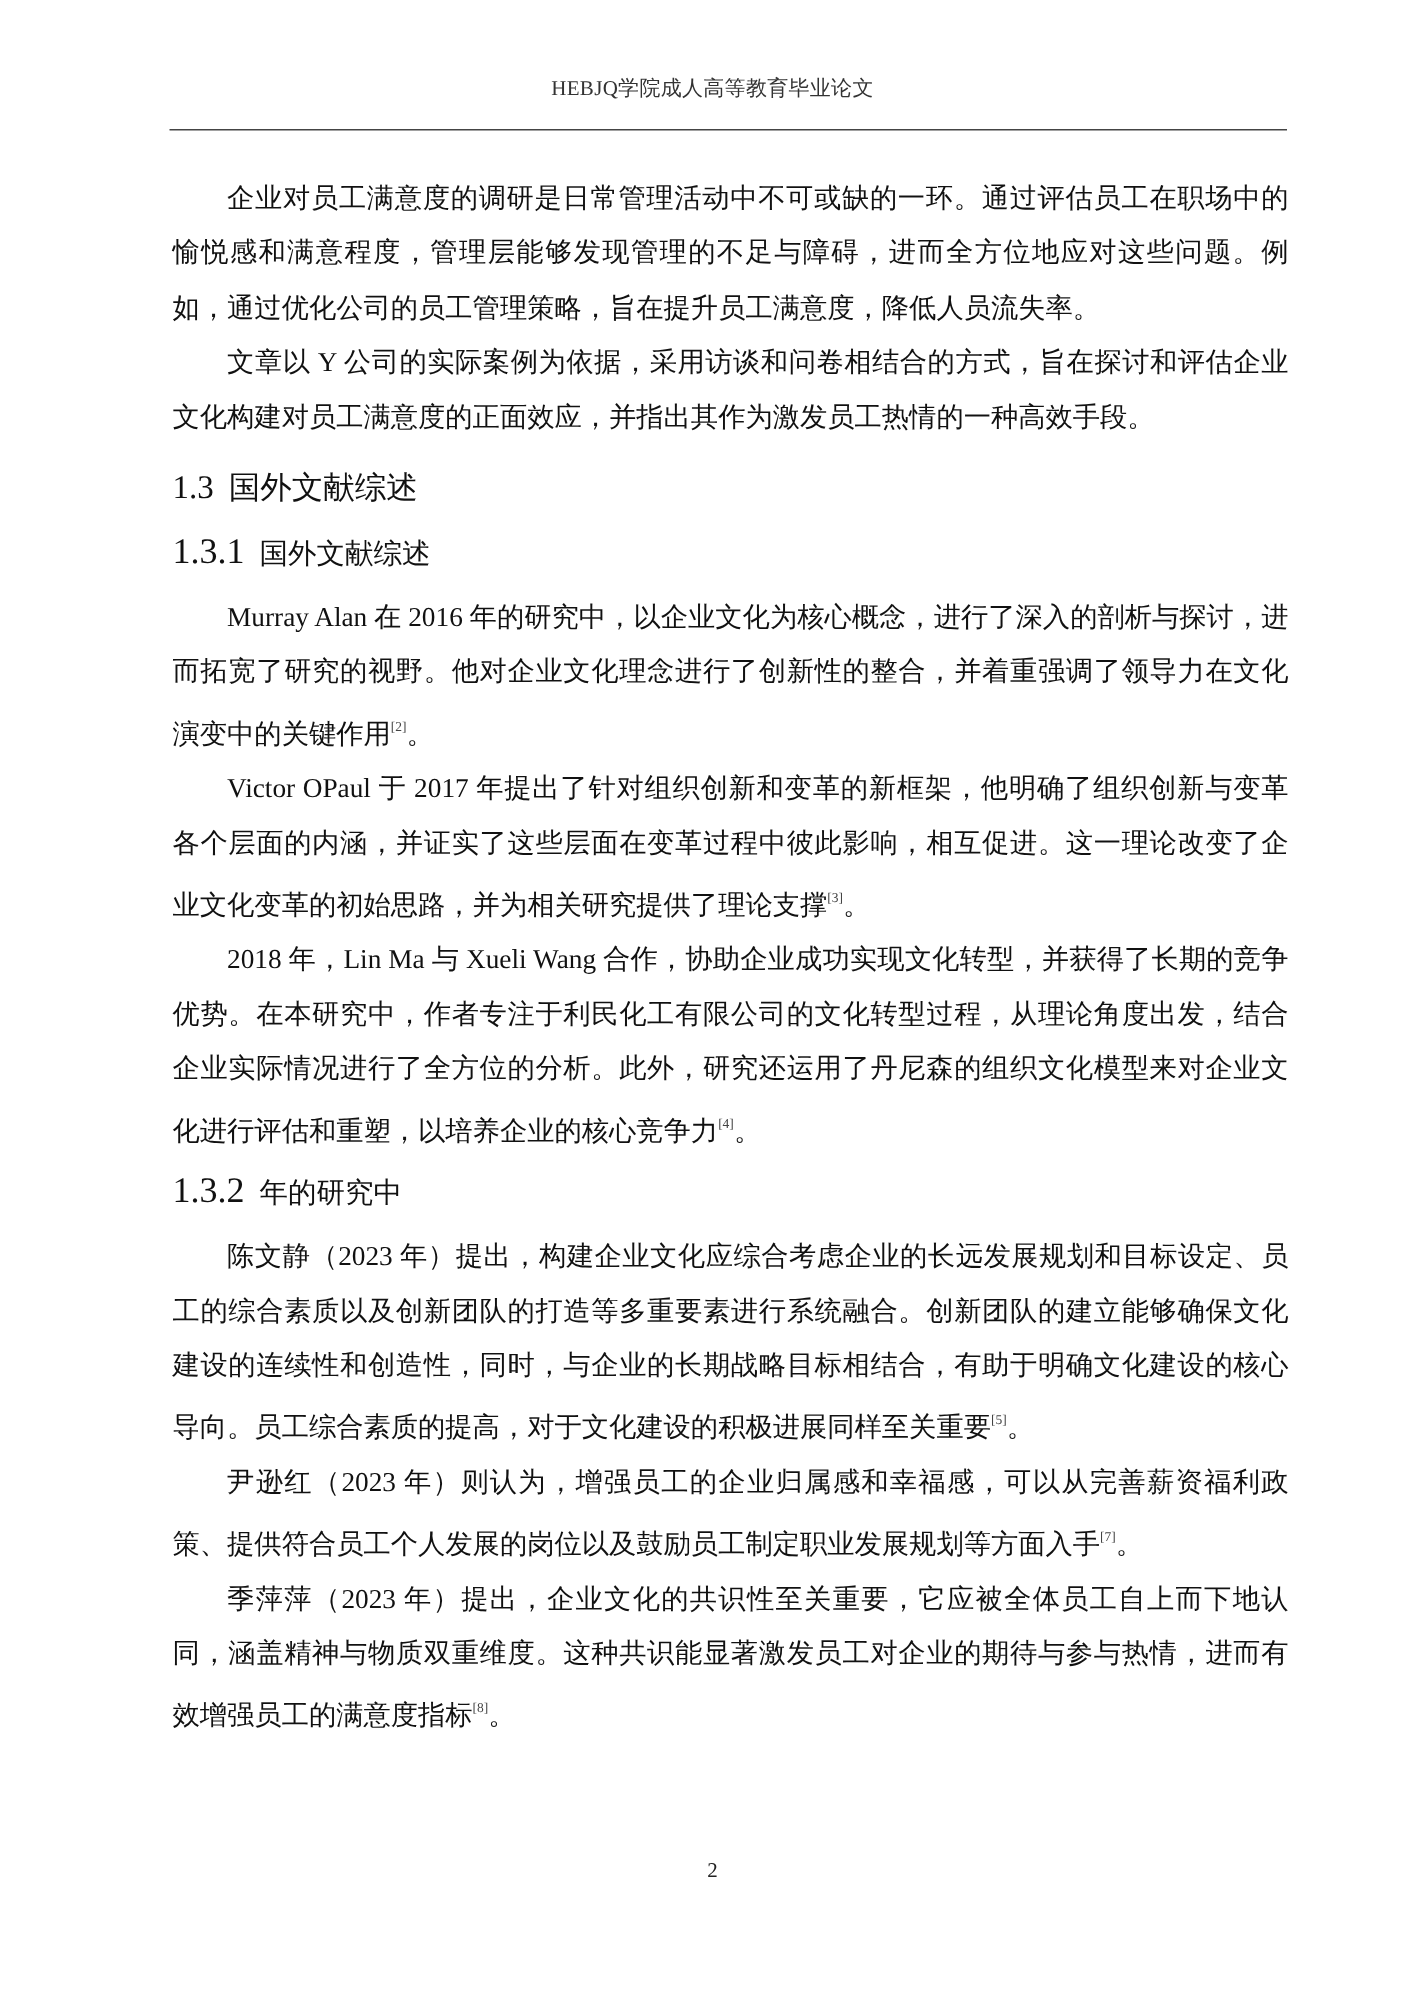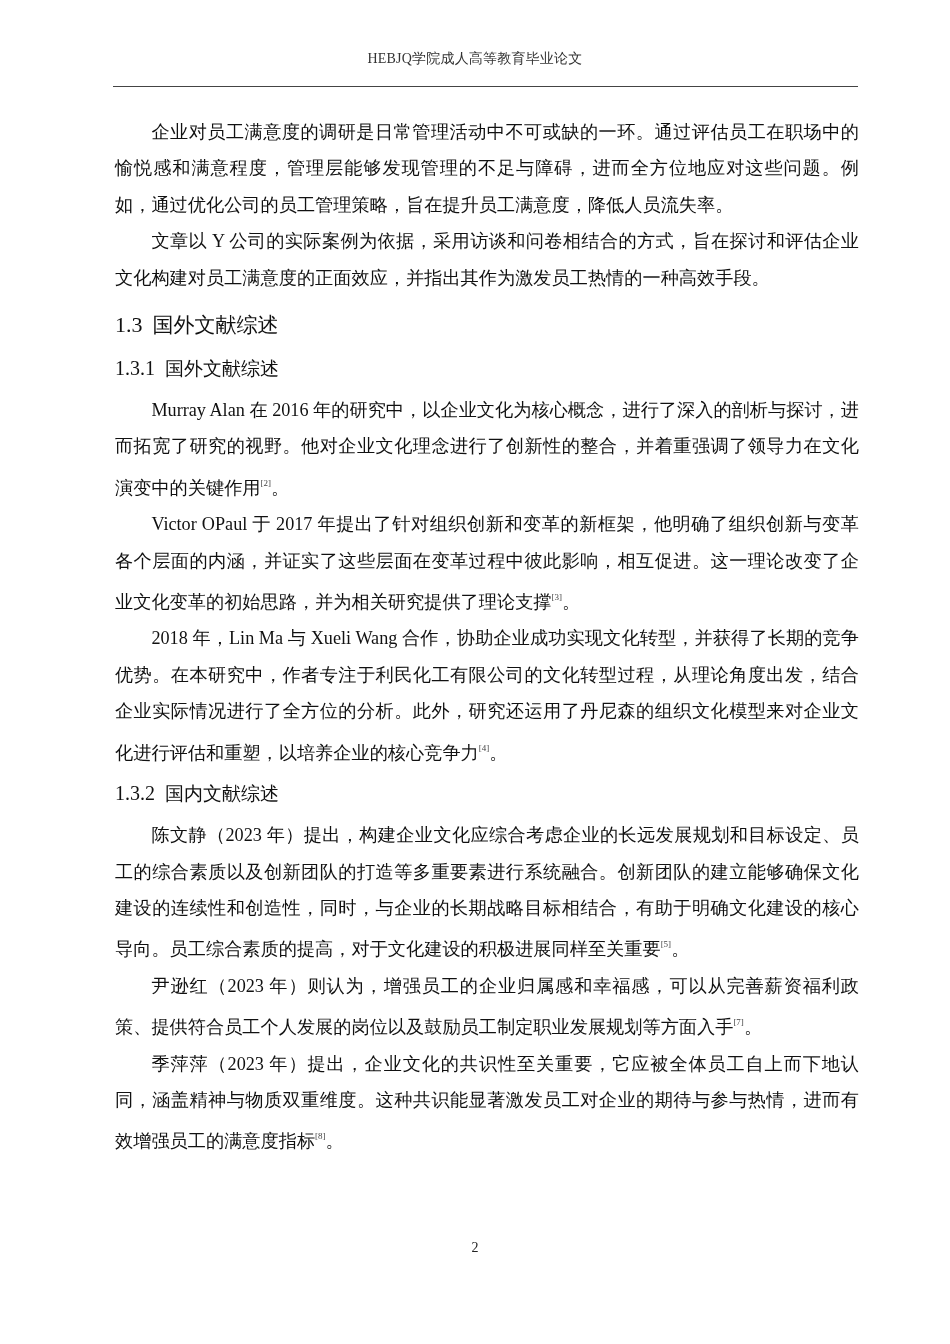--- a/index.html
+++ b/index.html
@@ -10,21 +10,21 @@
   .header-rule { position: absolute; top: 86px; left: 113px; width: 745px; height: 0;
                  border-top: 1.5px solid #444; }
   .content { position: absolute; top: 114px; left: 115px; width: 744px; }
   .p { font-size: 18.2px; line-height: 36.4px; text-indent: 2em; text-align: justify;
        text-justify: inter-character; margin: 0; }
   .h2 { font-family: "DejaVu Sans", "Liberation Sans", sans-serif; font-size: 21px;
         line-height: 30px; margin: 14px 0 14px 0; font-weight: normal; }
   .h2 .num { font-family: "Liberation Serif", serif; font-size: 22px; margin-right: 10px; margin-top: 30px; }
   .h3 { font-family: "DejaVu Sans", "Liberation Sans", sans-serif; font-size: 19px;
         line-height: 28px; margin: 8px 0 10px 0; font-weight: normal; }
-  .h3 .num { font-family: "Liberation Serif", serif; font-size: 20px; margin-right: 10px; }
+  .h3 .num { font-family: "Liberation Serif", serif; font-size: 24px; margin-right: 10px; }
   sup.ref { font-size: 9px; vertical-align: 8px; color: #444; }
   .page-number { position: absolute; top: 1240px; left: 0; width: 950px; text-align: center;
                  font-size: 14px; color: #222; }
 </style>
 </head>
 <body>
 
 <div class="header">HEBJQ学院成人高等教育毕业论文</div>
 <div class="header-rule"></div>
 
@@ -39,21 +39,21 @@
 
   <div class="h3">
     <span class="num">1.3.1</span><span>国外文献综述</span>
   </div>
 
   <p class="p"><span>Murray Alan 在 2016 年的研究中，以企业文化为核心概念，进行了深入的剖析与探讨，进而拓宽了研究的视野。他对企业文化理念进行了创新性的整合，并着重强调了领导力在文化演变中的关键作用</span><sup class="ref">[2]</sup><span>。</span></p>
   <p class="p"><span>Victor OPaul 于 2017 年提出了针对组织创新和变革的新框架，他明确了组织创新与变革各个层面的内涵，并证实了这些层面在变革过程中彼此影响，相互促进。这一理论改变了企业文化变革的初始思路，并为相关研究提供了理论支撑</span><sup class="ref">[3]</sup><span>。</span></p>
   <p class="p"><span>2018 年，Lin Ma 与 Xueli Wang 合作，协助企业成功实现文化转型，并获得了长期的竞争优势。在本研究中，作者专注于利民化工有限公司的文化转型过程，从理论角度出发，结合企业实际情况进行了全方位的分析。此外，研究还运用了丹尼森的组织文化模型来对企业文化进行评估和重塑，以培养企业的核心竞争力</span><sup class="ref">[4]</sup><span>。</span></p>
 
   <div class="h3">
-    <span class="num">1.3.2</span><span>国内文献综述</span>
+    <span class="num">1.3.2</span><span>年的研究中</span>
   </div>
 
   <p class="p"><span>陈文静（2023 年）提出，构建企业文化应综合考虑企业的长远发展规划和目标设定、员工的综合素质以及创新团队的打造等多重要素进行系统融合。创新团队的建立能够确保文化建设的连续性和创造性，同时，与企业的长期战略目标相结合，有助于明确文化建设的核心导向。员工综合素质的提高，对于文化建设的积极进展同样至关重要</span><sup class="ref">[5]</sup><span>。</span></p>
   <p class="p"><span>尹逊红（2023 年）则认为，增强员工的企业归属感和幸福感，可以从完善薪资福利政策、提供符合员工个人发展的岗位以及鼓励员工制定职业发展规划等方面入手</span><sup class="ref">[7]</sup><span>。</span></p>
   <p class="p"><span>季萍萍（2023 年）提出，企业文化的共识性至关重要，它应被全体员工自上而下地认同，涵盖精神与物质双重维度。这种共识能显著激发员工对企业的期待与参与热情，进而有效增强员工的满意度指标</span><sup class="ref">[8]</sup><span>。</span></p>
 
 </div>
 
 <div class="page-number">2</div>
 

